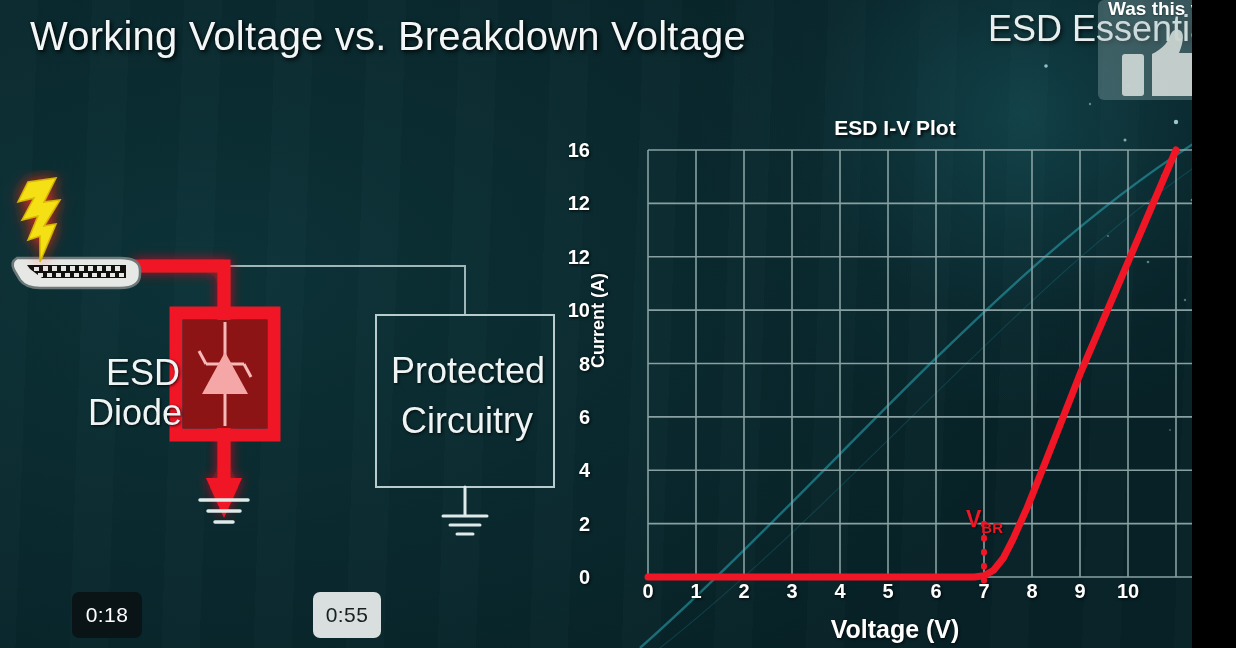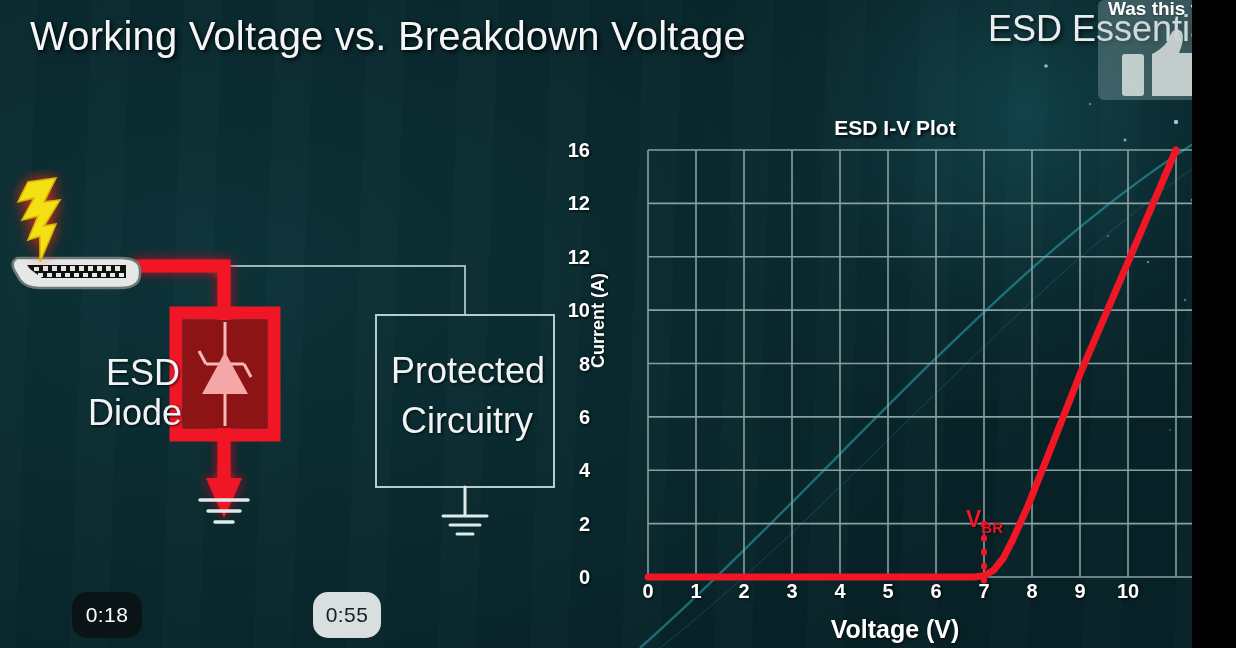--- a/index.html
+++ b/index.html
@@ -56,21 +56,21 @@
     font-size:19px;font-weight:bold;color:#ffffff;
     white-space:nowrap;
     text-shadow:0 1px 2px rgba(0,0,0,.35);
   }
   #thumb-icon{position:absolute;left:24px;top:28px;}
 
   
   .ts{
     position:absolute;
     display:flex;align-items:center;justify-content:center;
-    border-radius:15px;
+    border-radius:7px;
     font-size:21px;letter-spacing:.4px;
   }
   #ts-dark{left:72px;top:592px;width:70px;height:46px;background:#0a1416;color:#ffffff;}
   #ts-light{left:313px;top:592px;width:68px;height:46px;background:#d9dede;color:#17201f;}
 
   
   #circuit{position:absolute;left:0;top:170px;width:580px;height:390px;}
 
   .lbl{
     position:absolute;color:#eef4f4;font-size:36px;

